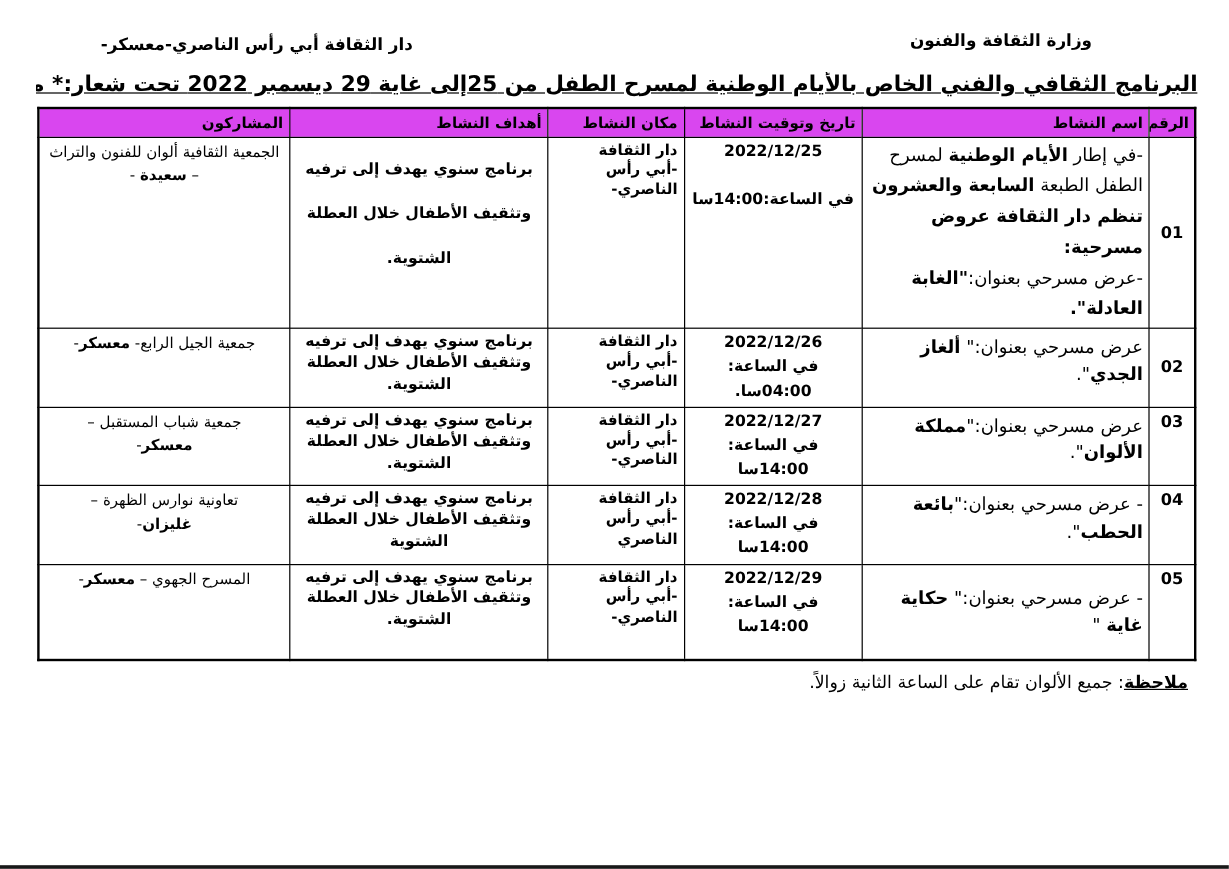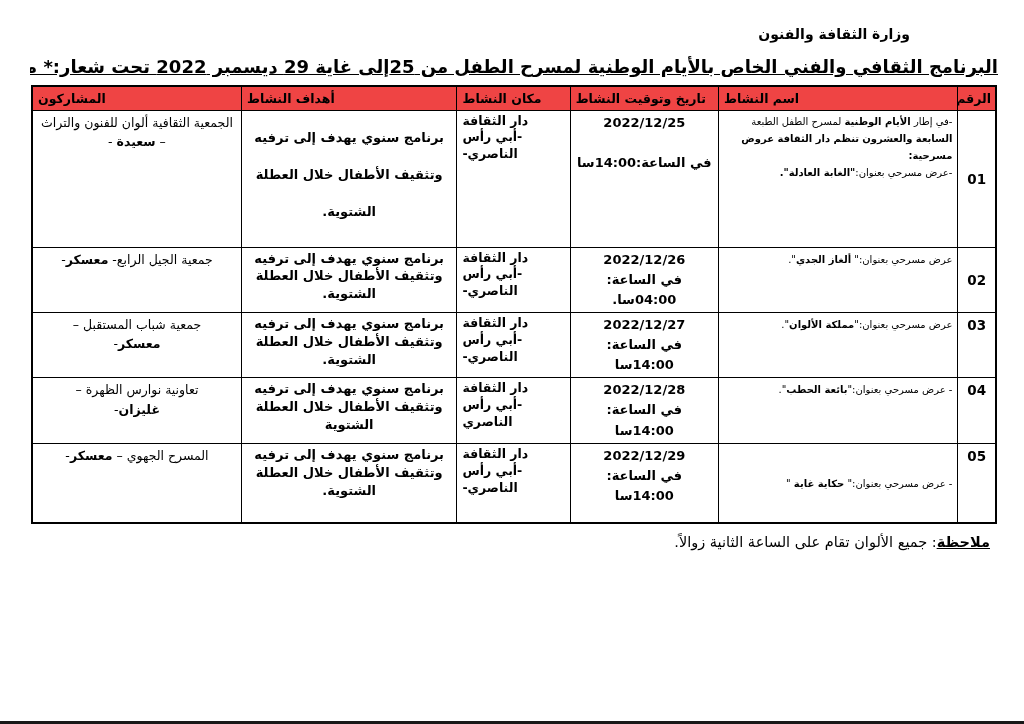--- a/index.html
+++ b/index.html
@@ -34,42 +34,42 @@
     border:2px solid #000;
   }
   table.program th, table.program td{
     border:1px solid #000;
     padding:2px 5px;
     white-space:pre-line;
     overflow:hidden;
   }
   thead tr{height:24px;}
   thead th{
-    background:#ef4444;font-weight:bold;font-size:12.5px;text-align:left;
+    background:#d946ef;font-weight:bold;font-size:12.5px;text-align:right;
     padding:2px 3px;
   }
   tbody tr.row-1{height:137px;}
   tbody tr.row-2, tbody tr.row-3, tbody tr.row-4{height:64px;}
   tbody tr.row-5{height:80px;}
   td.num{
     text-align:center;font-weight:bold;font-size:13.5px;vertical-align:middle;
   }
   tr.row-3 td.num, tr.row-4 td.num, tr.row-5 td.num{vertical-align:top;padding-top:4px;}
   td.name{
-    font-size:10px;line-height:1.72;vertical-align:top;padding:3px 7px;
+    font-size:15px;line-height:1.72;vertical-align:top;padding:3px 7px;
     text-align:right;
   }
   tr.row-2 td.name, tr.row-3 td.name, tr.row-4 td.name{line-height:1.5;padding-top:4px;}
   tr.row-5 td.name{vertical-align:middle;line-height:1.5;}
   td.datetime{
     text-align:center;font-weight:bold;font-size:13px;line-height:1.55;
     vertical-align:top;padding-top:6px;
   }
   td.place{
-    text-align:left;font-weight:bold;font-size:12.5px;line-height:1.35;
+    text-align:right;font-weight:bold;font-size:12.5px;line-height:1.35;
     vertical-align:top;padding-top:5px;
   }
   td.objectives{
     text-align:center;font-weight:bold;font-size:13px;line-height:1.38;
     vertical-align:top;padding-top:4px;
   }
   tr.row-1 td.objectives{line-height:2.85;padding-top:8px;}
   td.participants{
     text-align:center;font-size:12.5px;line-height:1.55;
     vertical-align:top;padding-top:3px;
@@ -84,20 +84,21 @@
   }
 </style>
 </head>
 <body>
 
 <div class="doc">
 
 
   <div class="org-row">
     <div class="ministry">وزارة الثقافة والفنون</div>
+    <div class="culture-house">دار الثقافة أبي رأس الناصري-معسكر-</div>
   </div>
 
   <div class="program-title">البرنامج الثقافي والفني الخاص  بالأيام الوطنية لمسرح الطفل  من 25إلى غاية 29 ديسمبر 2022 تحت شعار:* متلقي اليوم مبدع الغد *.</div>
 
 
   <table class="program">
     <colgroup>
       <col style="width:38px">
       <col style="width:239px">
       <col style="width:148px">

